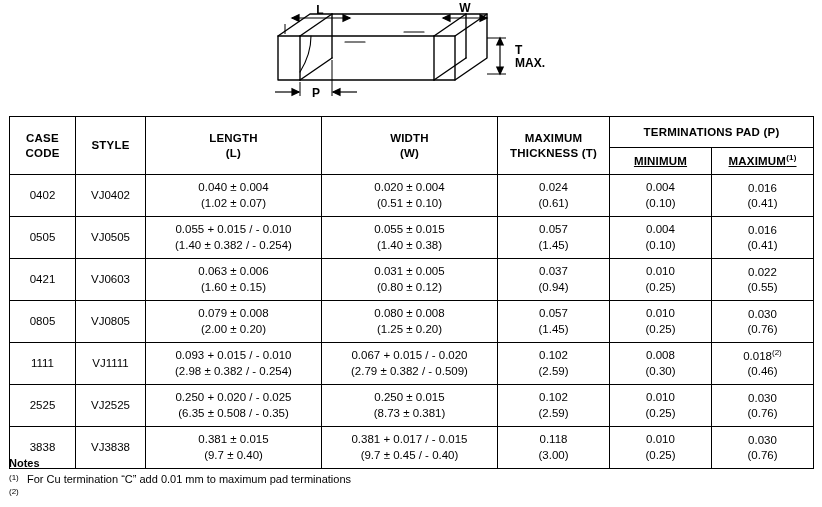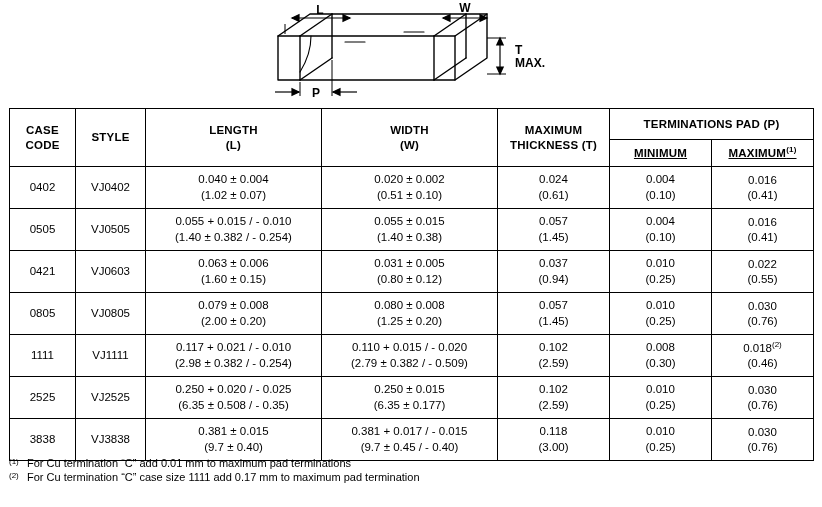--- a/index.html
+++ b/index.html
@@ -27,21 +27,21 @@
     left: 0;
     top: 0;
     width: 822px;
     height: 105px;
   }
 
   
   .table-wrap {
     position: absolute;
     left: 9px;
-    top: 108px;
+    top: 116px;
     width: 804px;
   }
   table.spec {
     border-collapse: collapse;
     width: 804px;
     table-layout: fixed;
   }
   table.spec th,
   table.spec td {
     border: 1px solid #000000;
@@ -217,21 +217,21 @@
       <tbody>
 
         <tr>
           <td>0402</td>
           <td>VJ0402</td>
           <td>
             <span class="cell-sub">0.040 ± 0.004</span>
             <span class="cell-sub">(1.02 ± 0.07)</span>
           </td>
           <td>
-            <span class="cell-sub">0.020 ± 0.002</span>
+            <span class="cell-sub">0.020 ± 0.004</span>
             <span class="cell-sub">(0.51 ± 0.10)</span>
           </td>
           <td>
             <span class="cell-sub">0.024</span>
             <span class="cell-sub">(0.61)</span>
           </td>
           <td>
             <span class="cell-sub">0.004</span>
             <span class="cell-sub">(0.10)</span>
           </td>
@@ -313,25 +313,25 @@
           <td>
             <span class="cell-sub"><span>0.030</span><span class="sup"></span></span>
             <span class="cell-sub">(0.76)</span>
           </td>
         </tr>
 
         <tr>
           <td>1111</td>
           <td>VJ1111</td>
           <td>
-            <span class="cell-sub">0.117 + 0.021 / - 0.010</span>
+            <span class="cell-sub">0.093 + 0.015 / - 0.010</span>
             <span class="cell-sub">(2.98 ± 0.382 / - 0.254)</span>
           </td>
           <td>
-            <span class="cell-sub">0.110 + 0.015 / - 0.020</span>
+            <span class="cell-sub">0.067 + 0.015 / - 0.020</span>
             <span class="cell-sub">(2.79 ± 0.382 / - 0.509)</span>
           </td>
           <td>
             <span class="cell-sub">0.102</span>
             <span class="cell-sub">(2.59)</span>
           </td>
           <td>
             <span class="cell-sub">0.008</span>
             <span class="cell-sub">(0.30)</span>
           </td>
@@ -343,21 +343,21 @@
 
         <tr>
           <td>2525</td>
           <td>VJ2525</td>
           <td>
             <span class="cell-sub">0.250 + 0.020 / - 0.025</span>
             <span class="cell-sub">(6.35 ± 0.508 / - 0.35)</span>
           </td>
           <td>
             <span class="cell-sub">0.250 ± 0.015</span>
-            <span class="cell-sub">(6.35 ± 0.177)</span>
+            <span class="cell-sub">(8.73 ± 0.381)</span>
           </td>
           <td>
             <span class="cell-sub">0.102</span>
             <span class="cell-sub">(2.59)</span>
           </td>
           <td>
             <span class="cell-sub">0.010</span>
             <span class="cell-sub">(0.25)</span>
           </td>
           <td>
@@ -389,23 +389,23 @@
             <span class="cell-sub"><span>0.030</span><span class="sup"></span></span>
             <span class="cell-sub">(0.76)</span>
           </td>
         </tr>
 
       </tbody>
     </table>
   </div>
 
   <div class="notes">
+    <div class="notes-title">Notes</div>
     <div class="note-line">
       <span class="note-mark">(1)</span>
       <span class="note-text">For Cu termination “C” add 0.01 mm to maximum pad terminations</span>
     </div>
     <div class="note-line">
       <span class="note-mark">(2)</span>
-      <span class="note-text">For Cu termination “C” case size 1111 add 0.17 mm to maximum pad termination</span>
     </div>
   </div>
 
 </div>
 
 </body></html>

